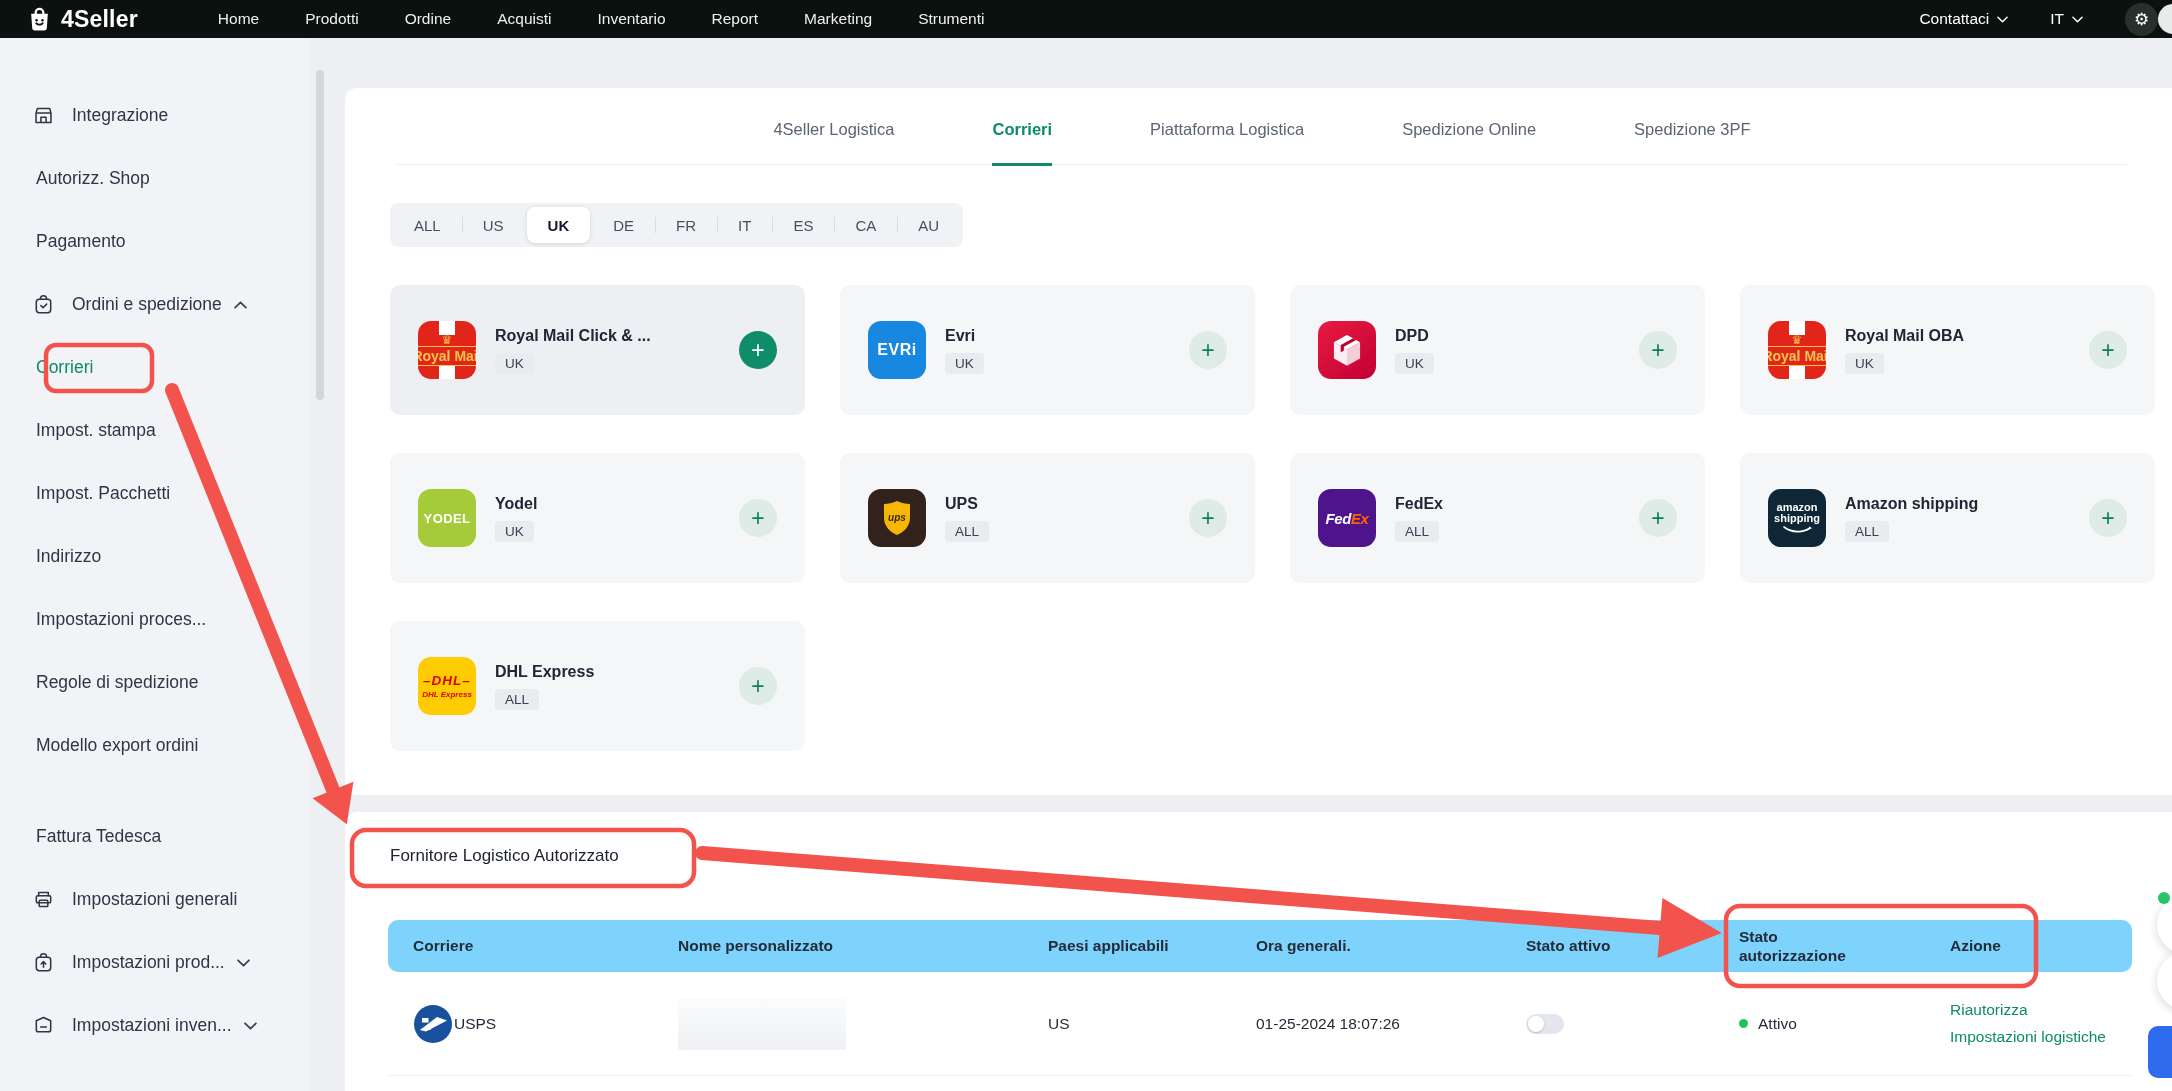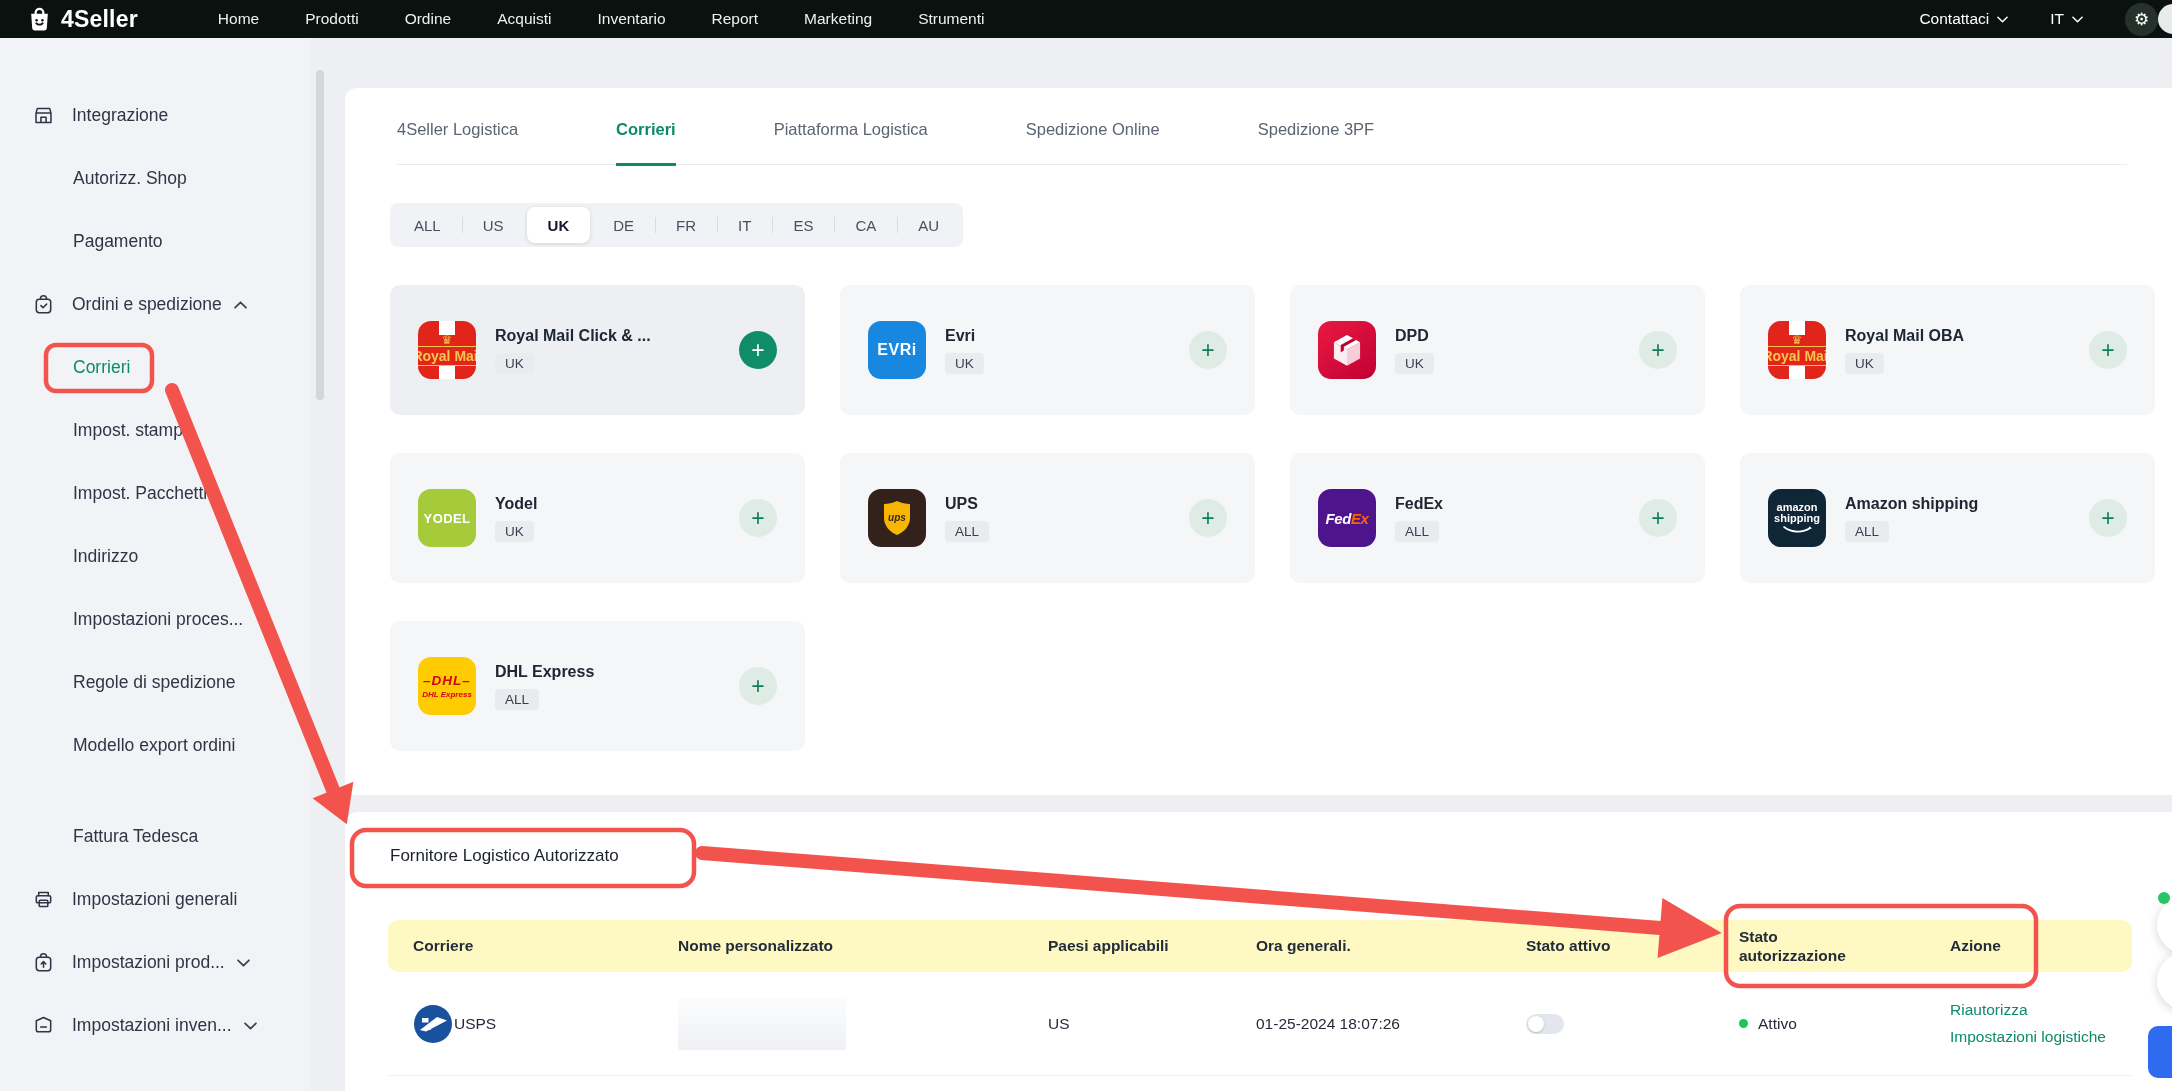--- a/index.html
+++ b/index.html
@@ -19,36 +19,36 @@
   .nav-chev path{stroke:#fff;stroke-width:1.6;fill:none;stroke-linecap:round;stroke-linejoin:round;}
   .gear-btn{width:33px;height:33px;border-radius:50%;background:#27312c;border:none;color:#fff;font-size:17px;display:flex;align-items:center;justify-content:center;cursor:pointer;}
   .avatar-partial{position:absolute;right:-16px;top:4px;width:30px;height:30px;border-radius:50%;background:#e7ebe9;}
 
   
   .sidebar{position:absolute;left:0;top:38px;width:310px;bottom:0;background:#f2f3f6;padding-top:46px;box-sizing:border-box;z-index:5;}
   .side-item{height:63px;display:flex;align-items:center;padding-left:32px;cursor:pointer;}
   .side-item .sic{width:23px;height:23px;flex:none;}
   .sic path,.sic rect{stroke:#2f3545;stroke-width:1.6;fill:none;stroke-linecap:round;stroke-linejoin:round;}
   .side-label{font-size:17.5px;color:#2f3545;margin-left:17px;white-space:nowrap;}
-  .side-item.lvl1{padding-left:73px;}
+  .side-item.lvl1{padding-left:36px;}
   .side-item.lvl1 .side-label{margin-left:0;}
   .side-item.active .side-label{color:#0c8a6a;}
   .side-item.gap{margin-top:28px;}
   .chev{width:13px;height:8px;margin-left:12px;}
   .chev path{stroke:#3a4150;stroke-width:1.6;fill:none;stroke-linecap:round;stroke-linejoin:round;}
   .chev.up{transform:rotate(180deg);}
   .side-scroll{position:absolute;left:316px;top:70px;width:8px;height:330px;border-radius:4px;background:#d4d6db;z-index:6;}
 
   
   .panel{position:absolute;left:345px;right:0;background:#fff;}
   .panel-top{top:88px;height:707px;border-radius:12px 0 0 12px;}
   .panel-bottom{top:812px;bottom:0;border-radius:12px 0 0 0;}
 
   
-  .tabs{position:absolute;left:52px;right:45px;top:0;display:flex;gap:98px;padding-top:32px;border-bottom:1px solid #e9ebee;}
+  .tabs{position:absolute;left:52px;right:45px;top:0;display:flex;gap:98px;padding-top:32px;border-bottom:1px solid #e9ebee;justify-content:center;}
   .tab{font-size:16.5px;color:#5b6472;padding-bottom:24px;cursor:pointer;white-space:nowrap;}
   .tab.active{color:#0c8a6a;font-weight:700;border-bottom:3px solid #0c8a6a;margin-bottom:-2px;}
 
   
   .chips{position:absolute;left:45px;top:115px;display:inline-flex;align-items:center;background:#f1f2f5;border-radius:8px;padding:0 3px;height:44px;}
   .chip{position:relative;padding:0 21px;height:44px;display:flex;align-items:center;font-size:15px;color:#474f5f;cursor:pointer;}
   .chip+.chip::before{content:'';position:absolute;left:0;top:14px;height:16px;width:1px;background:#d9dce1;}
   .chip.selected{background:#fff;border-radius:8px;height:36px;font-weight:700;color:#13192a;box-shadow:0 1px 4px rgba(20,28,45,.14);margin:0 2px;}
   .chip.selected::before,.chip.selected+.chip::before{display:none;}
 
@@ -82,21 +82,21 @@
   .logo.amazon{background:#0f2637;}
   .az-line{color:#fff;font-weight:700;font-size:11px;line-height:11.5px;}
   .logo.dhl{background:#fecc00;}
   .dhl1{color:#d40511;font-weight:800;font-style:italic;font-size:13.5px;letter-spacing:1px;line-height:14px;}
   .dhl2{color:#d40511;font-weight:700;font-style:italic;font-size:8px;margin-top:2px;}
   .logo.usps{width:40px;height:40px;border-radius:50%;background:transparent;overflow:visible;}
 
   
   .section-title{position:absolute;left:45px;top:34px;margin:0;font-size:17px;font-weight:400;color:#1b212d;}
   .thead,.trow{position:absolute;left:43px;right:40px;display:grid;grid-template-columns:265px 370px 208px 270px 213px 211px 1fr;padding-left:25px;box-sizing:border-box;align-items:center;}
-  .thead{top:108px;height:52px;background:#fef9c3;border-radius:10px;}
+  .thead{top:108px;height:52px;background:#7dd3fc;border-radius:10px;}
   .th{font-size:15.5px;font-weight:700;color:#242b39;}
   .th .wrap{display:inline-block;width:125px;line-height:1.25;}
   .trow{top:160px;height:104px;border-bottom:1px solid #eef0f3;}
   .td{font-size:15.5px;color:#242b39;display:flex;align-items:center;}
   .carrier-cell{gap:1px;}
   .redacted{width:168px;height:52px;border-radius:3px;background:linear-gradient(180deg,#fbfcfd,#f0f1f4);}
   .toggle{width:38px;height:20px;border-radius:10px;background:#e3e7ed;position:relative;cursor:pointer;}
   .toggle::after{content:'';position:absolute;left:2px;top:2px;width:16px;height:16px;border-radius:50%;background:#fff;box-shadow:0 1px 2px rgba(0,0,0,.2);}
   .status-dot{width:9px;height:9px;border-radius:50%;background:#1fc35c;margin-right:10px;flex:none;}
   .actions-cell{flex-direction:column;align-items:flex-start;justify-content:center;gap:9px;}

